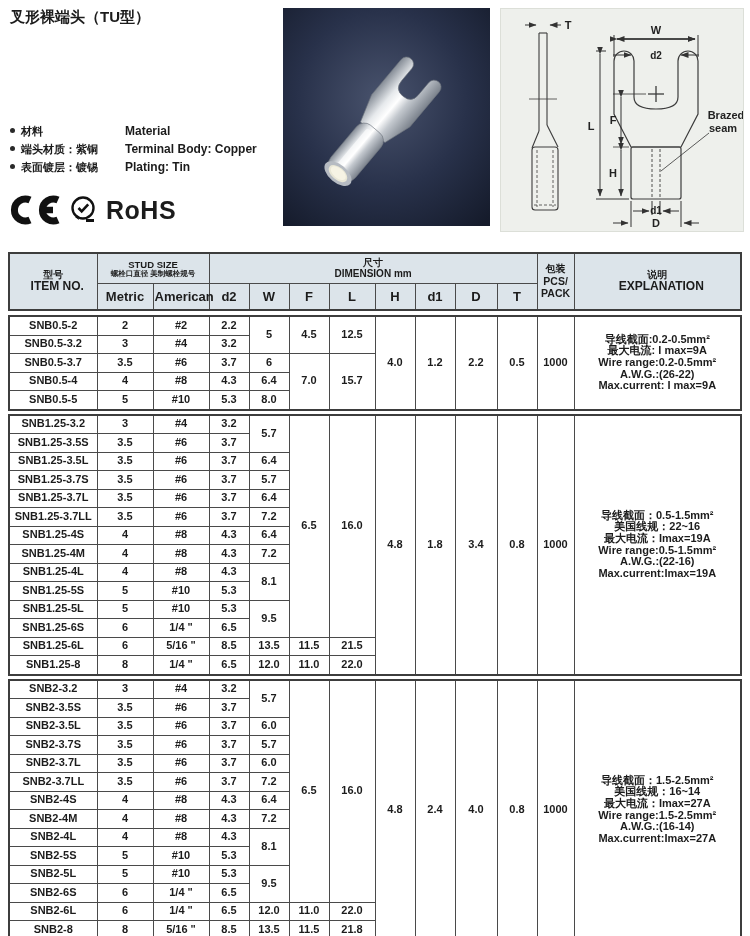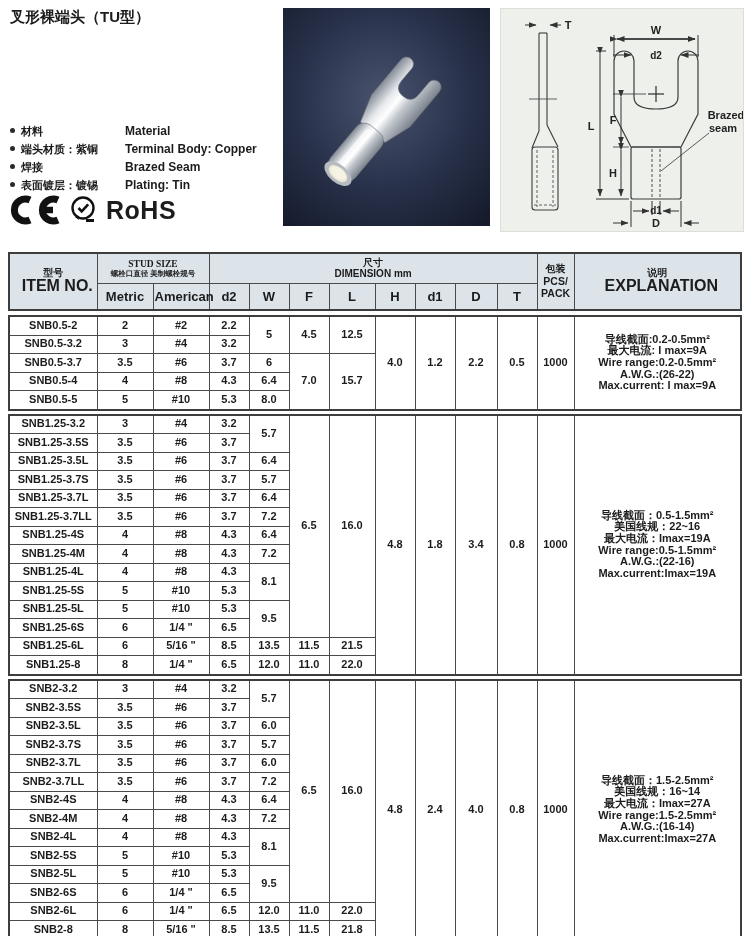--- a/index.html
+++ b/index.html
@@ -25,22 +25,22 @@
   .table-wrap{margin:2px 8px 0 8px;}
   table.spec{border-collapse:collapse;table-layout:fixed;width:734px;border:2px solid #3d3d3d;}
   table.spec td{border:1px solid #4a4a4a;text-align:center;font-size:11px;font-weight:600;height:17.5px;padding:0 1px;background:#fff;line-height:1.05;}
   .gap{height:3px;}
   .hgap{height:4px;}
   td.item-cell{background:#dce4ea;text-align:left;padding-left:6px;font-weight:700;}
   td.expl-cell{text-align:left;padding:3px 8px;font-size:10.5px;font-weight:600;line-height:1.5;vertical-align:middle;}
   
   table.hdr td{background:#dce4ea;vertical-align:middle;}
   .h-zh{font-size:10px;font-weight:700;}
-  .h-en{font-size:16px;font-weight:700;padding-left:8px;}
-  .stud-t{font-size:9.5px;font-weight:800;font-family:Liberation Serif, serif;}
+  .h-en{font-size:12px;font-weight:700;padding-left:8px;}
+  .stud-t{font-size:9.5px;font-weight:800;}
   .stud-s{font-size:7.5px;font-weight:600;white-space:nowrap;}
   .dim-en{font-size:10px;font-weight:700;}
   .pack-l{font-size:10.5px;font-weight:700;line-height:1.15;}
   tr.tier1 td{height:29px;}
   tr.tier2 td{height:25px;font-weight:700;font-size:13px;}
 </style>
 </head>
 <body>
 
 <div class="page">
@@ -154,25 +154,20 @@
         <span class="mat-zh">材料</span>
         <span class="mat-en">Material</span>
       </div>
       <div class="mat-row">
         <span class="bullet"></span>
         <span class="mat-zh">端头材质：紫铜</span>
         <span class="mat-en">Terminal Body: Copper</span>
       </div>
       <div class="mat-row">
         <span class="bullet"></span>
-        <span class="mat-zh">焊接</span>
-        <span class="mat-en">Brazed Seam</span>
-      </div>
-      <div class="mat-row">
-        <span class="bullet"></span>
         <span class="mat-zh">表面镀层：镀锡</span>
         <span class="mat-en">Plating: Tin</span>
       </div>
     </div>
 
     <div class="certs">
       <svg width="52" height="32" viewBox="0 0 52 32">
         <g fill="none" stroke="#111" stroke-width="7">
           <path d="M22,6 A 11,11 0 1 0 22,26"></path>
           <path d="M50,6 A 11,11 0 1 0 50,26"></path>

